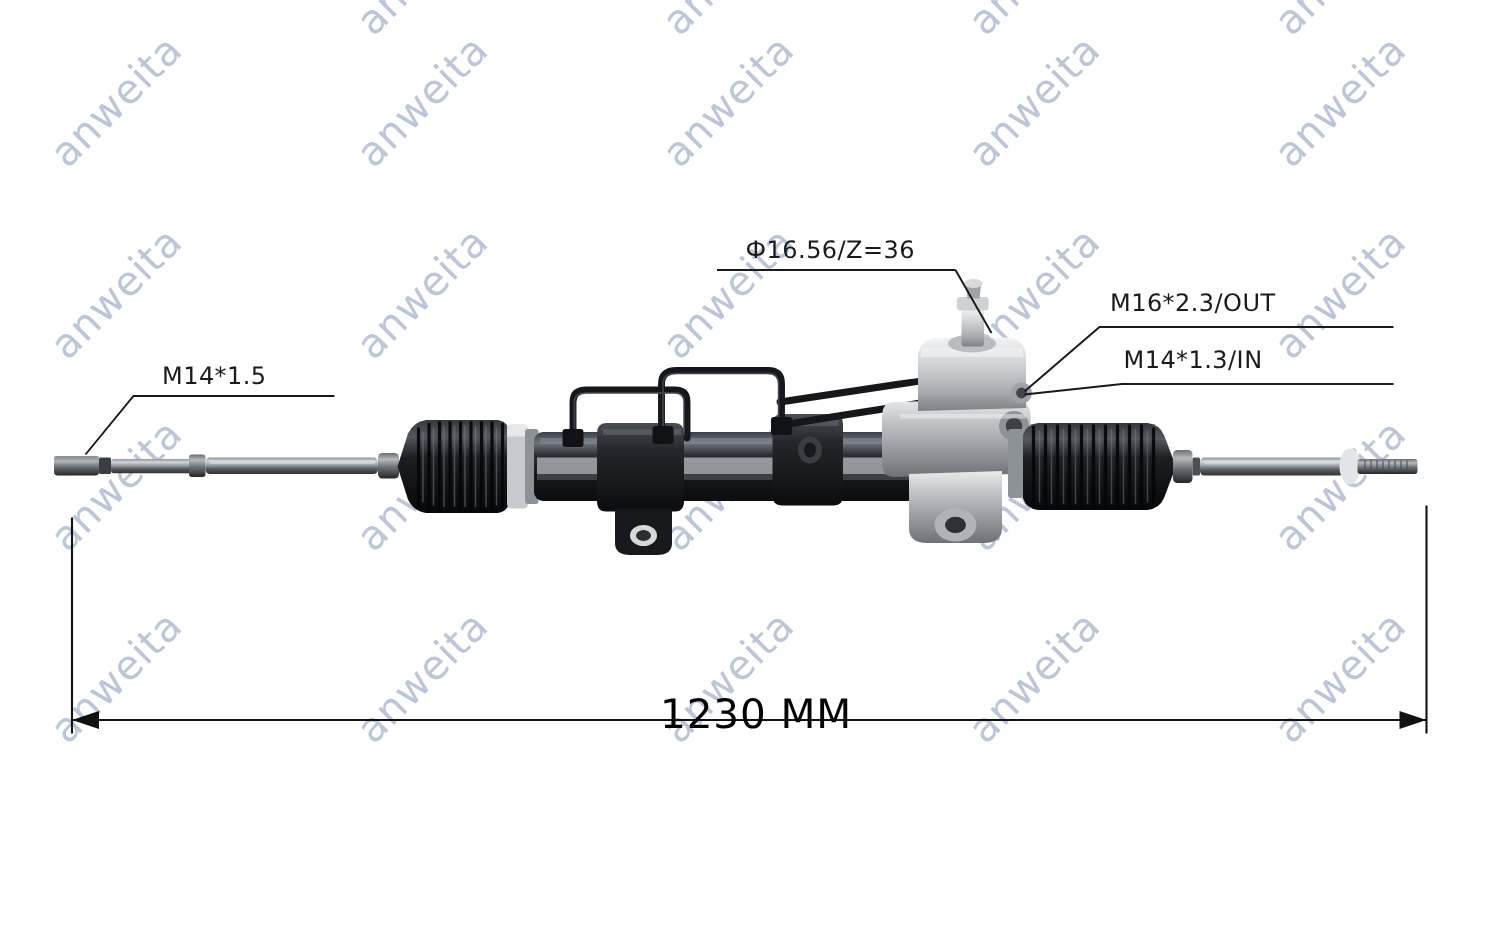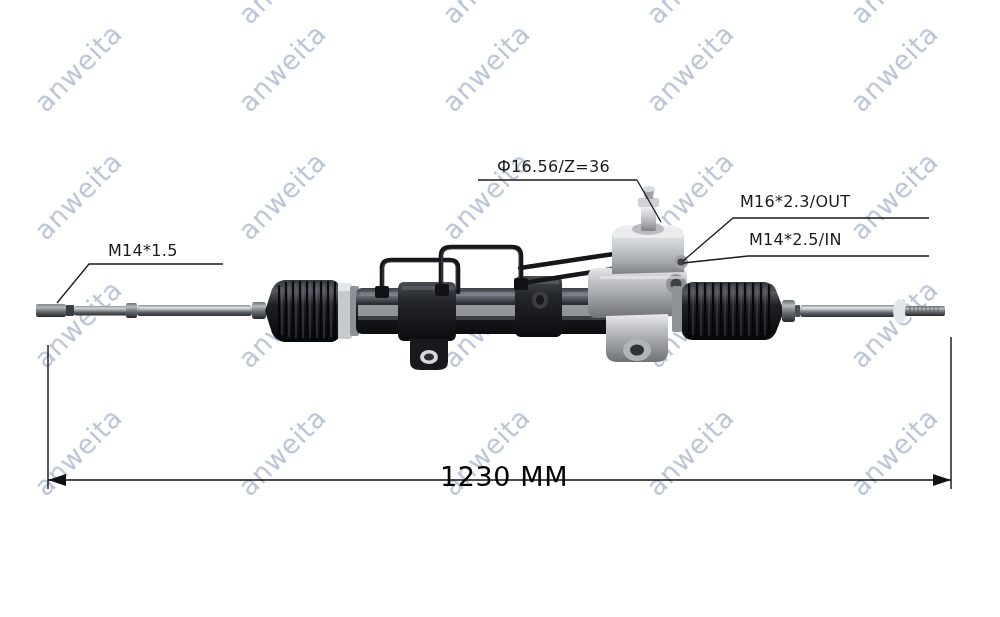--- a/index.html
+++ b/index.html
@@ -280,18 +280,18 @@
         <line x1="951" y1="337" x2="951" y2="489"></line>
         <line x1="48" y1="480" x2="951" y2="480"></line>
       </g>
       <polygon points="48,480 66,474 66,486" fill="#111"></polygon>
       <polygon points="951,480 933,474 933,486" fill="#111"></polygon>
     </svg>
 
     <div class="anno-text" style="left:497px;top:157px;">Ф16.56/Z=36</div>
     <div class="anno-text" style="left:108px;top:241px;">M14*1.5</div>
     <div class="anno-text" style="left:740px;top:192px;">M16*2.3/OUT</div>
-    <div class="anno-text" style="left:749px;top:230px;">M14*2.5/IN</div>
+    <div class="anno-text" style="left:749px;top:230px;">M14*1.3/IN</div>
 
     <div id="dim-text">1230 MM</div>
   </div>
 
 </div>
 
 </body></html>

